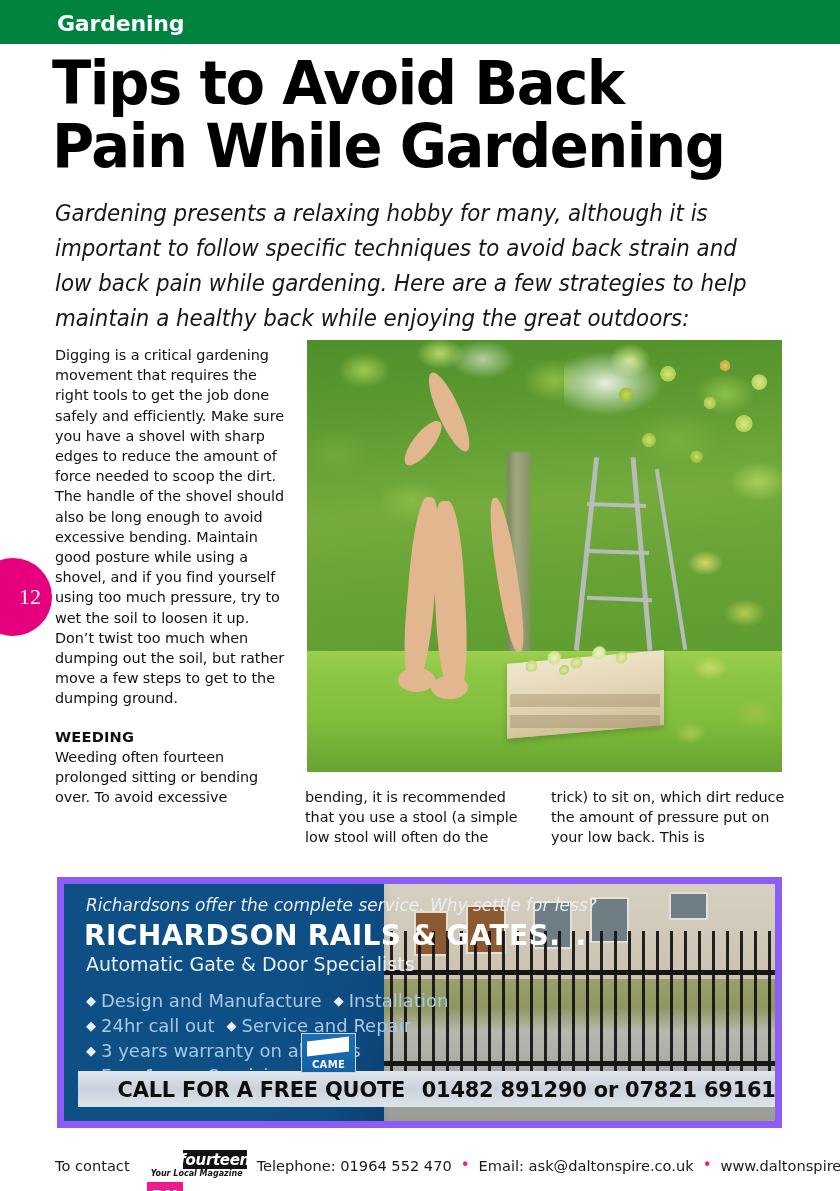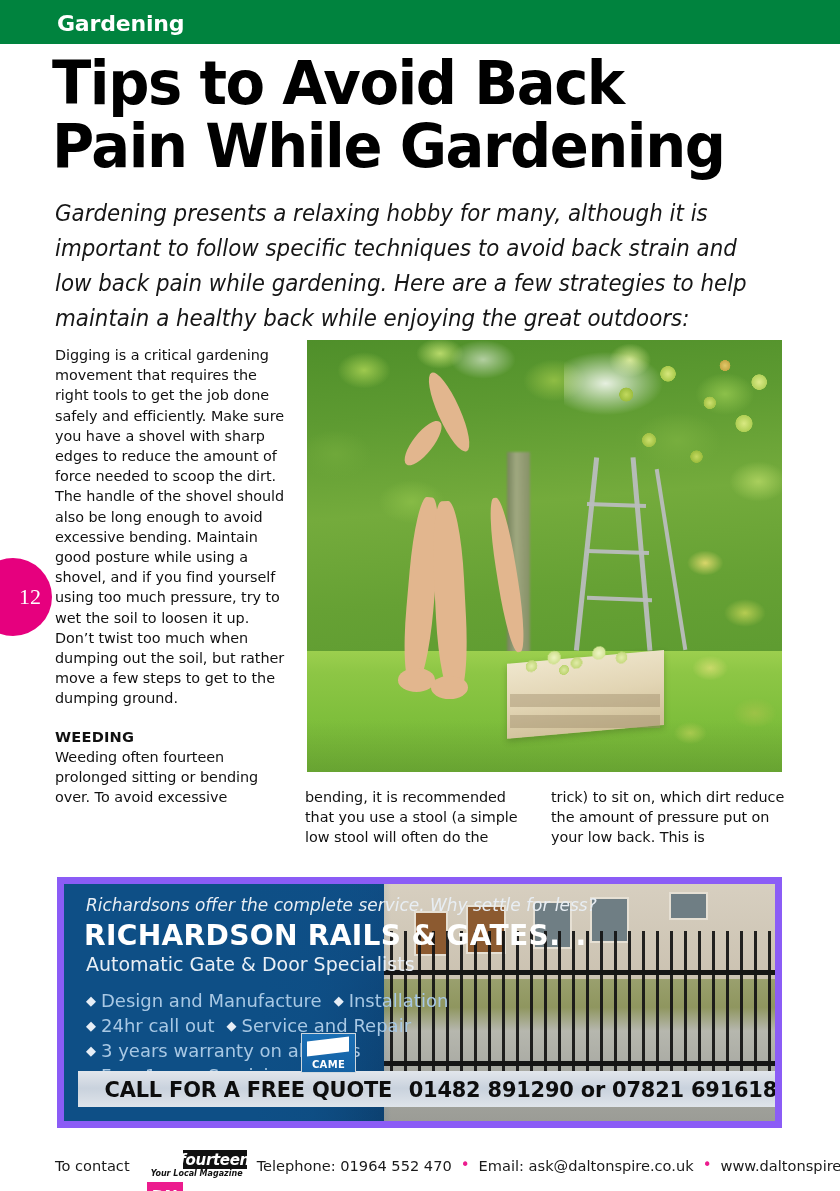--- a/index.html
+++ b/index.html
@@ -394,20 +394,21 @@
     letter-spacing: 0.3px;
   }
   .ad-cta {
     position: absolute;
     left: 14px; bottom: 14px;
     width: 728px; height: 36px;
     background: linear-gradient(180deg, #e2e6ec 0%, #c9d2dd 48%, #dfe4ea 100%);
     display: flex;
     align-items: center;
     justify-content: center;
+    padding-left: 13px;
   }
   .ad-cta-label, .ad-cta-phone {
     font-family: "DejaVu Sans", sans-serif;
     font-weight: bold;
     font-size: 22px;
     color: #0d0d0d;
     letter-spacing: -0.2px;
     transform: scaleX(0.95);
   }
 

